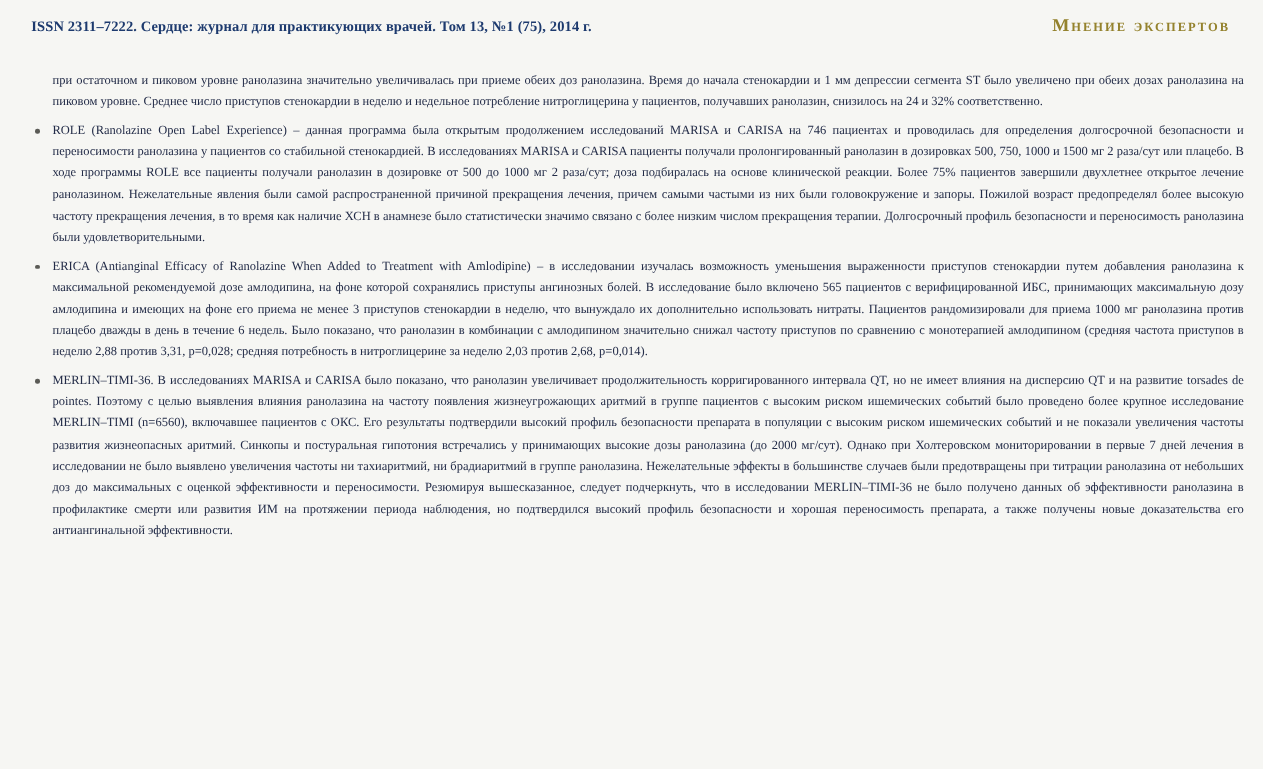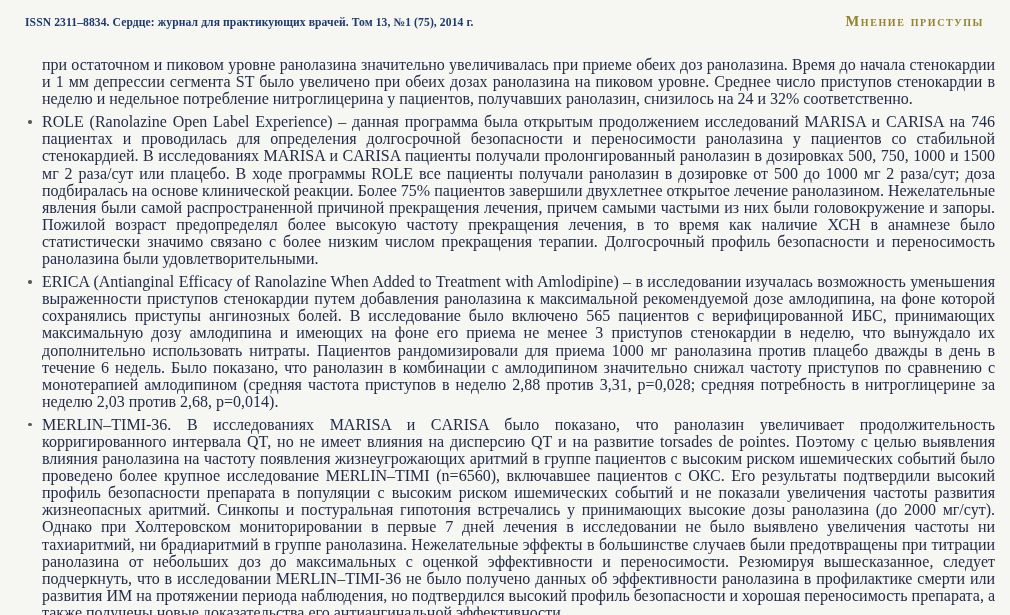--- a/index.html
+++ b/index.html
@@ -33,21 +33,21 @@
     font-weight: bold;
     color: #94822d;
     font-variant: small-caps;
     letter-spacing: 1.6px;
   }
   .body-text {
     margin: 26px 14px 0 42px;
     width: 953px;
   }
   .para {
-    font-size: 16px;
+    font-size: 10px;
     line-height: 17.1px;
     text-align: justify;
     margin-bottom: 6px;
     position: relative;
   }
   .para:last-child { margin-bottom: 11px; }
   .bullet-marker {
     position: absolute;
     left: -14px;
     top: 7px;
@@ -56,22 +56,22 @@
     border-radius: 50%;
     background: #5b5b56;
   }
 </style>
 </head>
 <body>
 
 <div class="page">
 
   <div class="page-header">
-    <div class="issn-line">ISSN 2311–8834. Сердце: журнал для практикующих врачей. Том 13, №1 (75), 2014 г.</div>
-    <div class="section-label">Мнение приступы</div>
+    <div class="issn-line">ISSN 2311–7222. Сердце: журнал для практикующих врачей. Том 13, №1 (75), 2014 г.</div>
+    <div class="section-label">Мнение экспертов</div>
   </div>
 
   <div class="body-text">
 
     <div class="para">при остаточном и пиковом уровне ранолазина значительно увеличивалась при приеме обеих доз ранолазина. Время до начала стенокардии и 1 мм депрессии сегмента ST было увеличено при обеих дозах ранолазина на пиковом уровне. Среднее число приступов стенокардии в неделю и недельное потребление нитроглицерина у пациентов, получавших ранолазин, снизилось на 24 и 32% соответственно.</div>
 
     <div class="para">
       <span class="bullet-marker"></span>
       <span>ROLE (Ranolazine Open Label Experience) – данная программа была открытым продолжением исследований MARISA и CARISA на 746 пациентах и проводилась для определения долгосрочной безопасности и переносимости ранолазина у пациентов со стабильной стенокардией. В исследованиях MARISA и CARISA пациенты получали пролонгированный ранолазин в дозировках 500, 750, 1000 и 1500 мг 2 раза/сут или плацебо. В ходе программы ROLE все пациенты получали ранолазин в дозировке от 500 до 1000 мг 2 раза/сут; доза подбиралась на основе клинической реакции. Более 75% пациентов завершили двухлетнее открытое лечение ранолазином. Нежелательные явления были самой распространенной причиной прекращения лечения, причем самыми частыми из них были головокружение и запоры. Пожилой возраст предопределял более высокую частоту прекращения лечения, в то время как наличие ХСН в анамнезе было статистически значимо связано с более низким числом прекращения терапии. Долгосрочный профиль безопасности и переносимость ранолазина были удовлетворительными.</span>
     </div>

